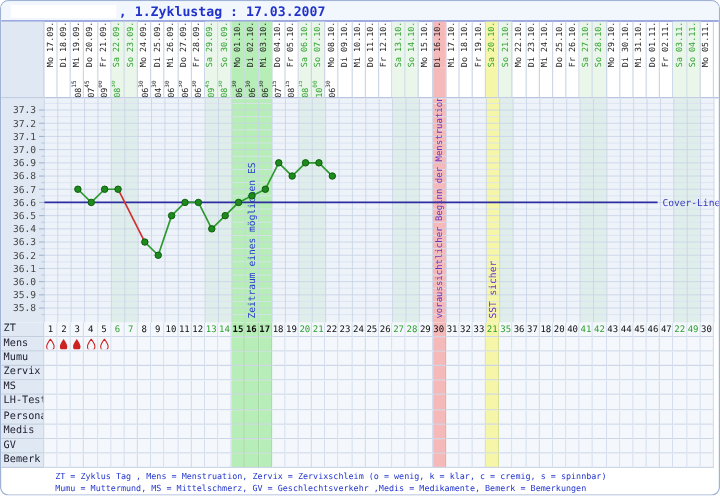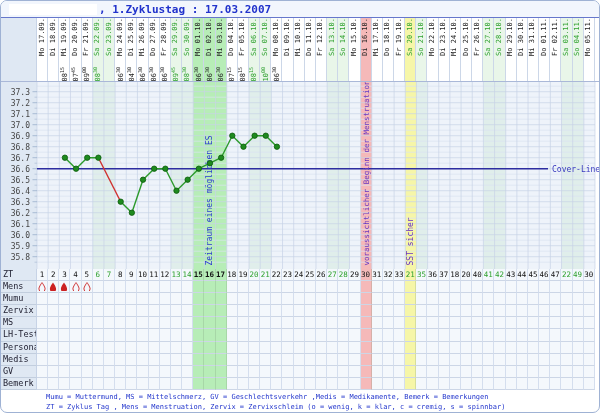--- a/index.html
+++ b/index.html
@@ -1058,17 +1058,17 @@
         <div class="bcell"></div>
         <div class="bcell"></div>
         <div class="bcell"></div>
         <div class="bcell we"></div>
         <div class="bcell we"></div>
         <div class="bcell"></div>
       </div>
     </div>
 
   <div class="legend">
+    <div>ZT = Zyklus Tag , Mens = Menstruation, Zervix = Zervixschleim (o = wenig, k = klar, c = cremig, s = spinnbar)</div>
     <div>Mumu = Muttermund, MS = Mittelschmerz, GV = Geschlechtsverkehr ,Medis = Medikamente, Bemerk = Bemerkungen</div>
-    <div>ZT = Zyklus Tag , Mens = Menstruation, Zervix = Zervixschleim (o = wenig, k = klar, c = cremig, s = spinnbar)</div>
   </div>
 
 </div>
 
 </body></html>

